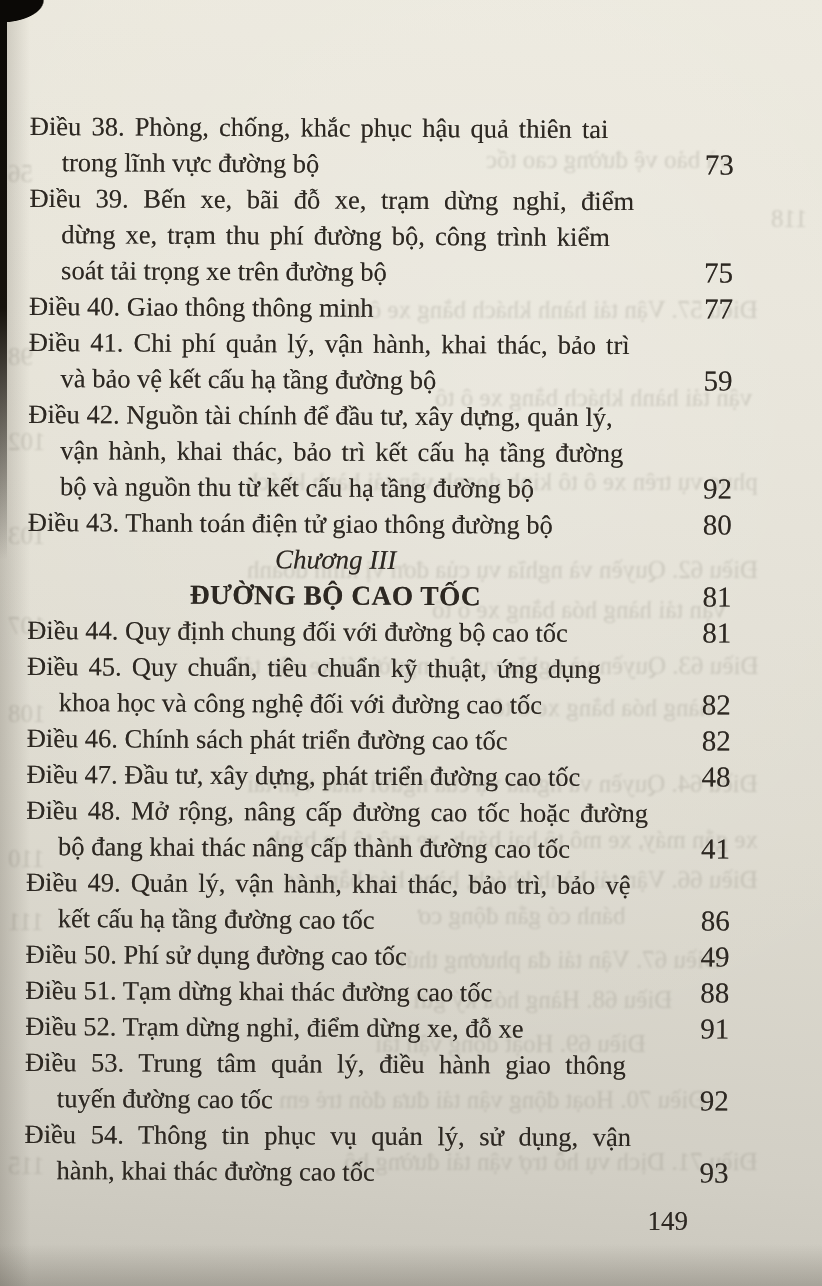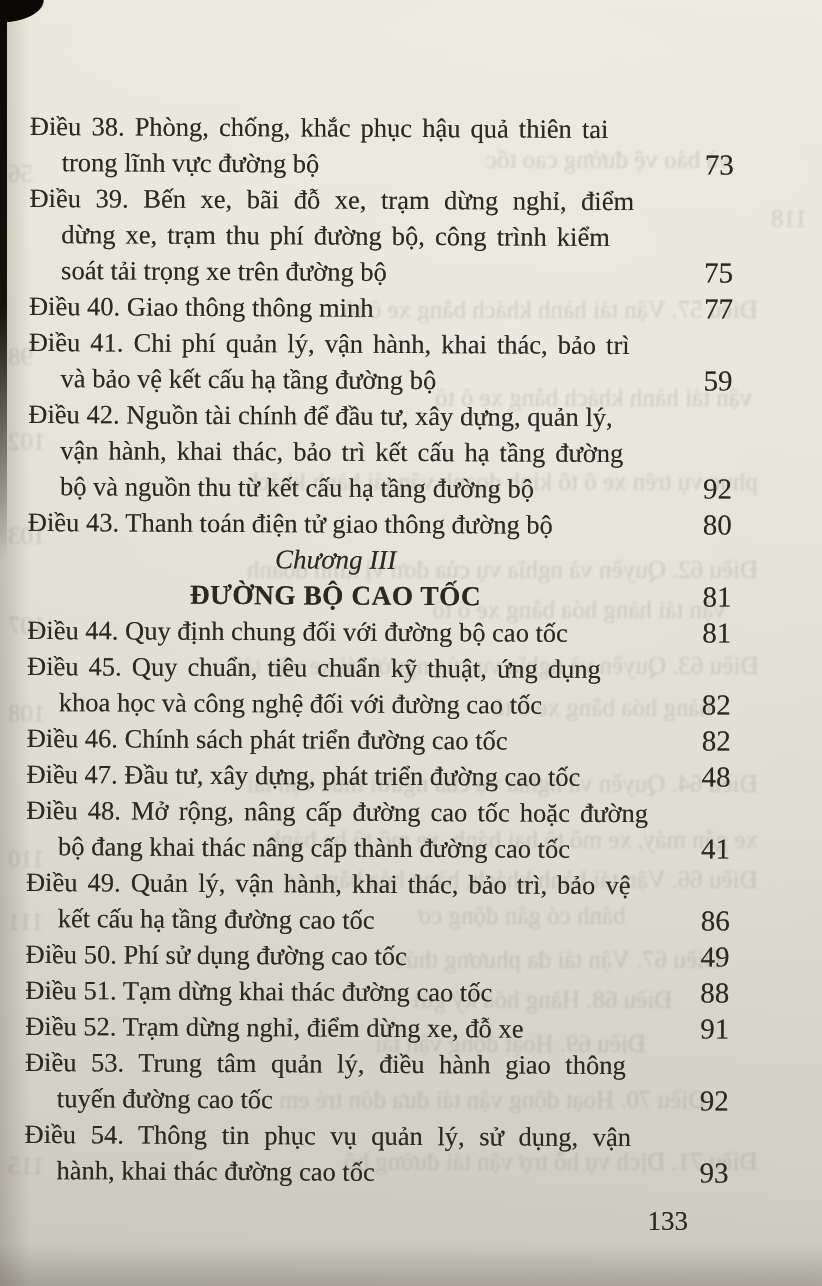--- a/index.html
+++ b/index.html
@@ -154,19 +154,19 @@
       <div>
         <div class="line sp2">Điều 53. Trung tâm quản lý, điều hành giao thông</div>
         <div class="line indent">tuyến đường cao tốc<span class="num">92</span></div>
       </div>
       <div>
         <div class="line sp2">Điều 54. Thông tin phục vụ quản lý, sử dụng, vận</div>
         <div class="line indent">hành, khai thác đường cao tốc<span class="num">93</span></div>
       </div>
     </div>
 
-  <div class="folio">133</div>
+  <div class="folio">149</div>
 
   <div class="left-shade"></div>
   <div class="bottom-shade"></div>
   <div class="spine-edge"></div>
   <div class="corner-edge"></div>
 </div>
 
 </body></html>

